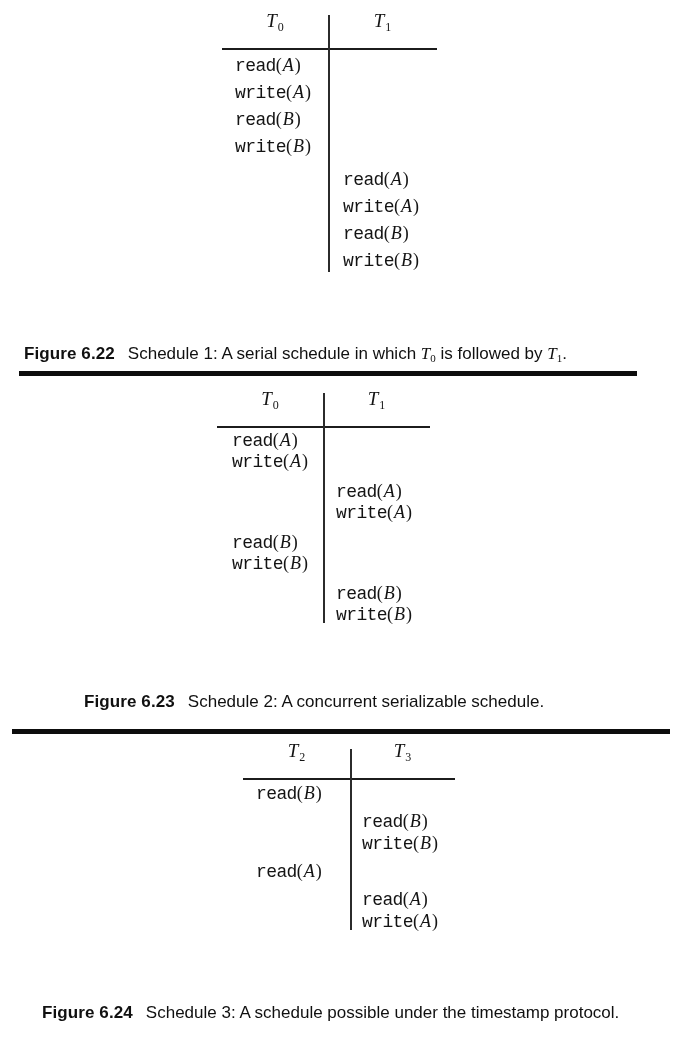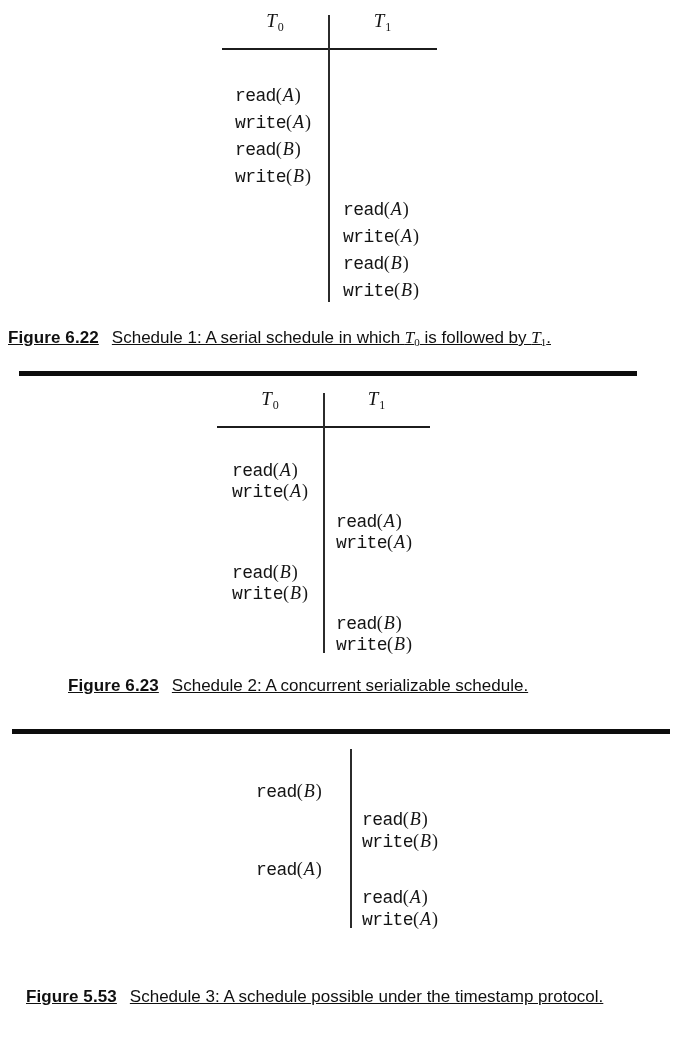--- a/index.html
+++ b/index.html
@@ -22,38 +22,38 @@
     display: flex; align-items: flex-end;
     height: var(--headh); box-sizing: border-box;
     border-bottom: 2px solid #1c1c1c; padding-bottom: 16px;
   }
   .hcell { text-align: center; }
   .hc0 { width: var(--vx); }
   .hc1 { flex: 1; }
   .hvar { font-family: "Liberation Serif", serif; font-style: italic; font-size: 19px; }
   .hvar sub { font-style: normal; font-size: 12px; line-height: 0; vertical-align: -4px; margin-left: 1px; }
 
-  .tbody { padding-top: 16px; margin-top: 16px; }
+  .tbody { padding-top: 2px; }
   .trow { display: flex; height: var(--pitch); align-items: center; }
   .gaprow { height: var(--gap); }
   .cell { box-sizing: border-box; white-space: nowrap; }
   .c0 { width: var(--vx); padding-left: var(--lin); }
   .c1 { flex: 1; padding-left: var(--rin); }
   .op { font-family: "Liberation Mono", monospace; font-size: 18px; letter-spacing: -0.6px; }
   .pr { font-family: "Liberation Serif", serif; font-size: 18px; }
   .vr { font-family: "Liberation Serif", serif; font-size: 18px; font-style: italic; margin: 0 1px; }
 
   .t1 { left: 222px; top: 14px;  width: 215px; --vx:106px; --headh:36px; --pitch:27px; --gap:6px; --lin:13px; --rin:15px; }
   .t2 { left: 217px; top: 392px; width: 213px; --vx:106px; --headh:36px; --pitch:21px; --gap:9px; --lin:15px; --rin:13px; }
   .t3 { left: 243px; top: 748px; width: 212px; --vx:107px; --headh:32px; --pitch:22px; --gap:6px; --lin:13px; --rin:12px; }
 
   
   .caption {
-    position: absolute; margin: 0;
-    font-size: 17px; white-space: nowrap; color: #101010; text-decoration: underline;
+    position: absolute; margin: 16px;
+    font-size: 17px; white-space: nowrap; color: #101010;
   }
   .flabel { font-weight: bold; margin-right: 13px; letter-spacing: 0.1px; }
   .cvar { font-family: "Liberation Serif", serif; font-style: italic; }
   .cvar sub { font-style: normal; font-size: 11px; line-height: 0; vertical-align: -3px; }
   .cap1 { left: 8px;  top: 328px; }
   .cap2 { left: 68px; top: 676px; }
   .cap3 { left: 26px; top: 987px; }
 
   
   .rule { position: absolute; height: 5px; background: #0d0d0d; }
@@ -157,20 +157,24 @@
           </div>
         </div>
       </div>
     <p class="caption cap2"><b class="flabel">Figure 6.23</b><span><span class="ctext">Schedule 2: A concurrent serializable schedule.</span></span></p>
     <div class="rule rule2"></div>
   </section>
 
   <section>
     <div class="sched t3">
         <div class="vline"></div>
+        <div class="head">
+          <div class="hcell hc0"><span class="hvar">T<sub>2</sub></span></div>
+          <div class="hcell hc1"><span class="hvar">T<sub>3</sub></span></div>
+        </div>
         <div class="tbody">
           <div class="trow">
             <div class="cell c0"><span class="op">read</span><span class="pr">(</span><span class="vr">B</span><span class="pr">)</span></div>
             <div class="cell c1"></div>
           </div>
           <div class="gaprow"></div>
           <div class="trow">
             <div class="cell c0"></div>
             <div class="cell c1"><span class="op">read</span><span class="pr">(</span><span class="vr">B</span><span class="pr">)</span></div>
           </div>
@@ -187,16 +191,16 @@
           <div class="trow">
             <div class="cell c0"></div>
             <div class="cell c1"><span class="op">read</span><span class="pr">(</span><span class="vr">A</span><span class="pr">)</span></div>
           </div>
           <div class="trow">
             <div class="cell c0"></div>
             <div class="cell c1"><span class="op">write</span><span class="pr">(</span><span class="vr">A</span><span class="pr">)</span></div>
           </div>
         </div>
       </div>
-    <p class="caption cap3"><b class="flabel">Figure 5.53</b><span><span class="ctext">Schedule 3: A schedule possible under the timestamp protocol.</span></span></p>
+    <p class="caption cap3"><b class="flabel">Figure 6.24</b><span><span class="ctext">Schedule 3: A schedule possible under the timestamp protocol.</span></span></p>
   </section>
 
 </div>
 
 </body></html>

